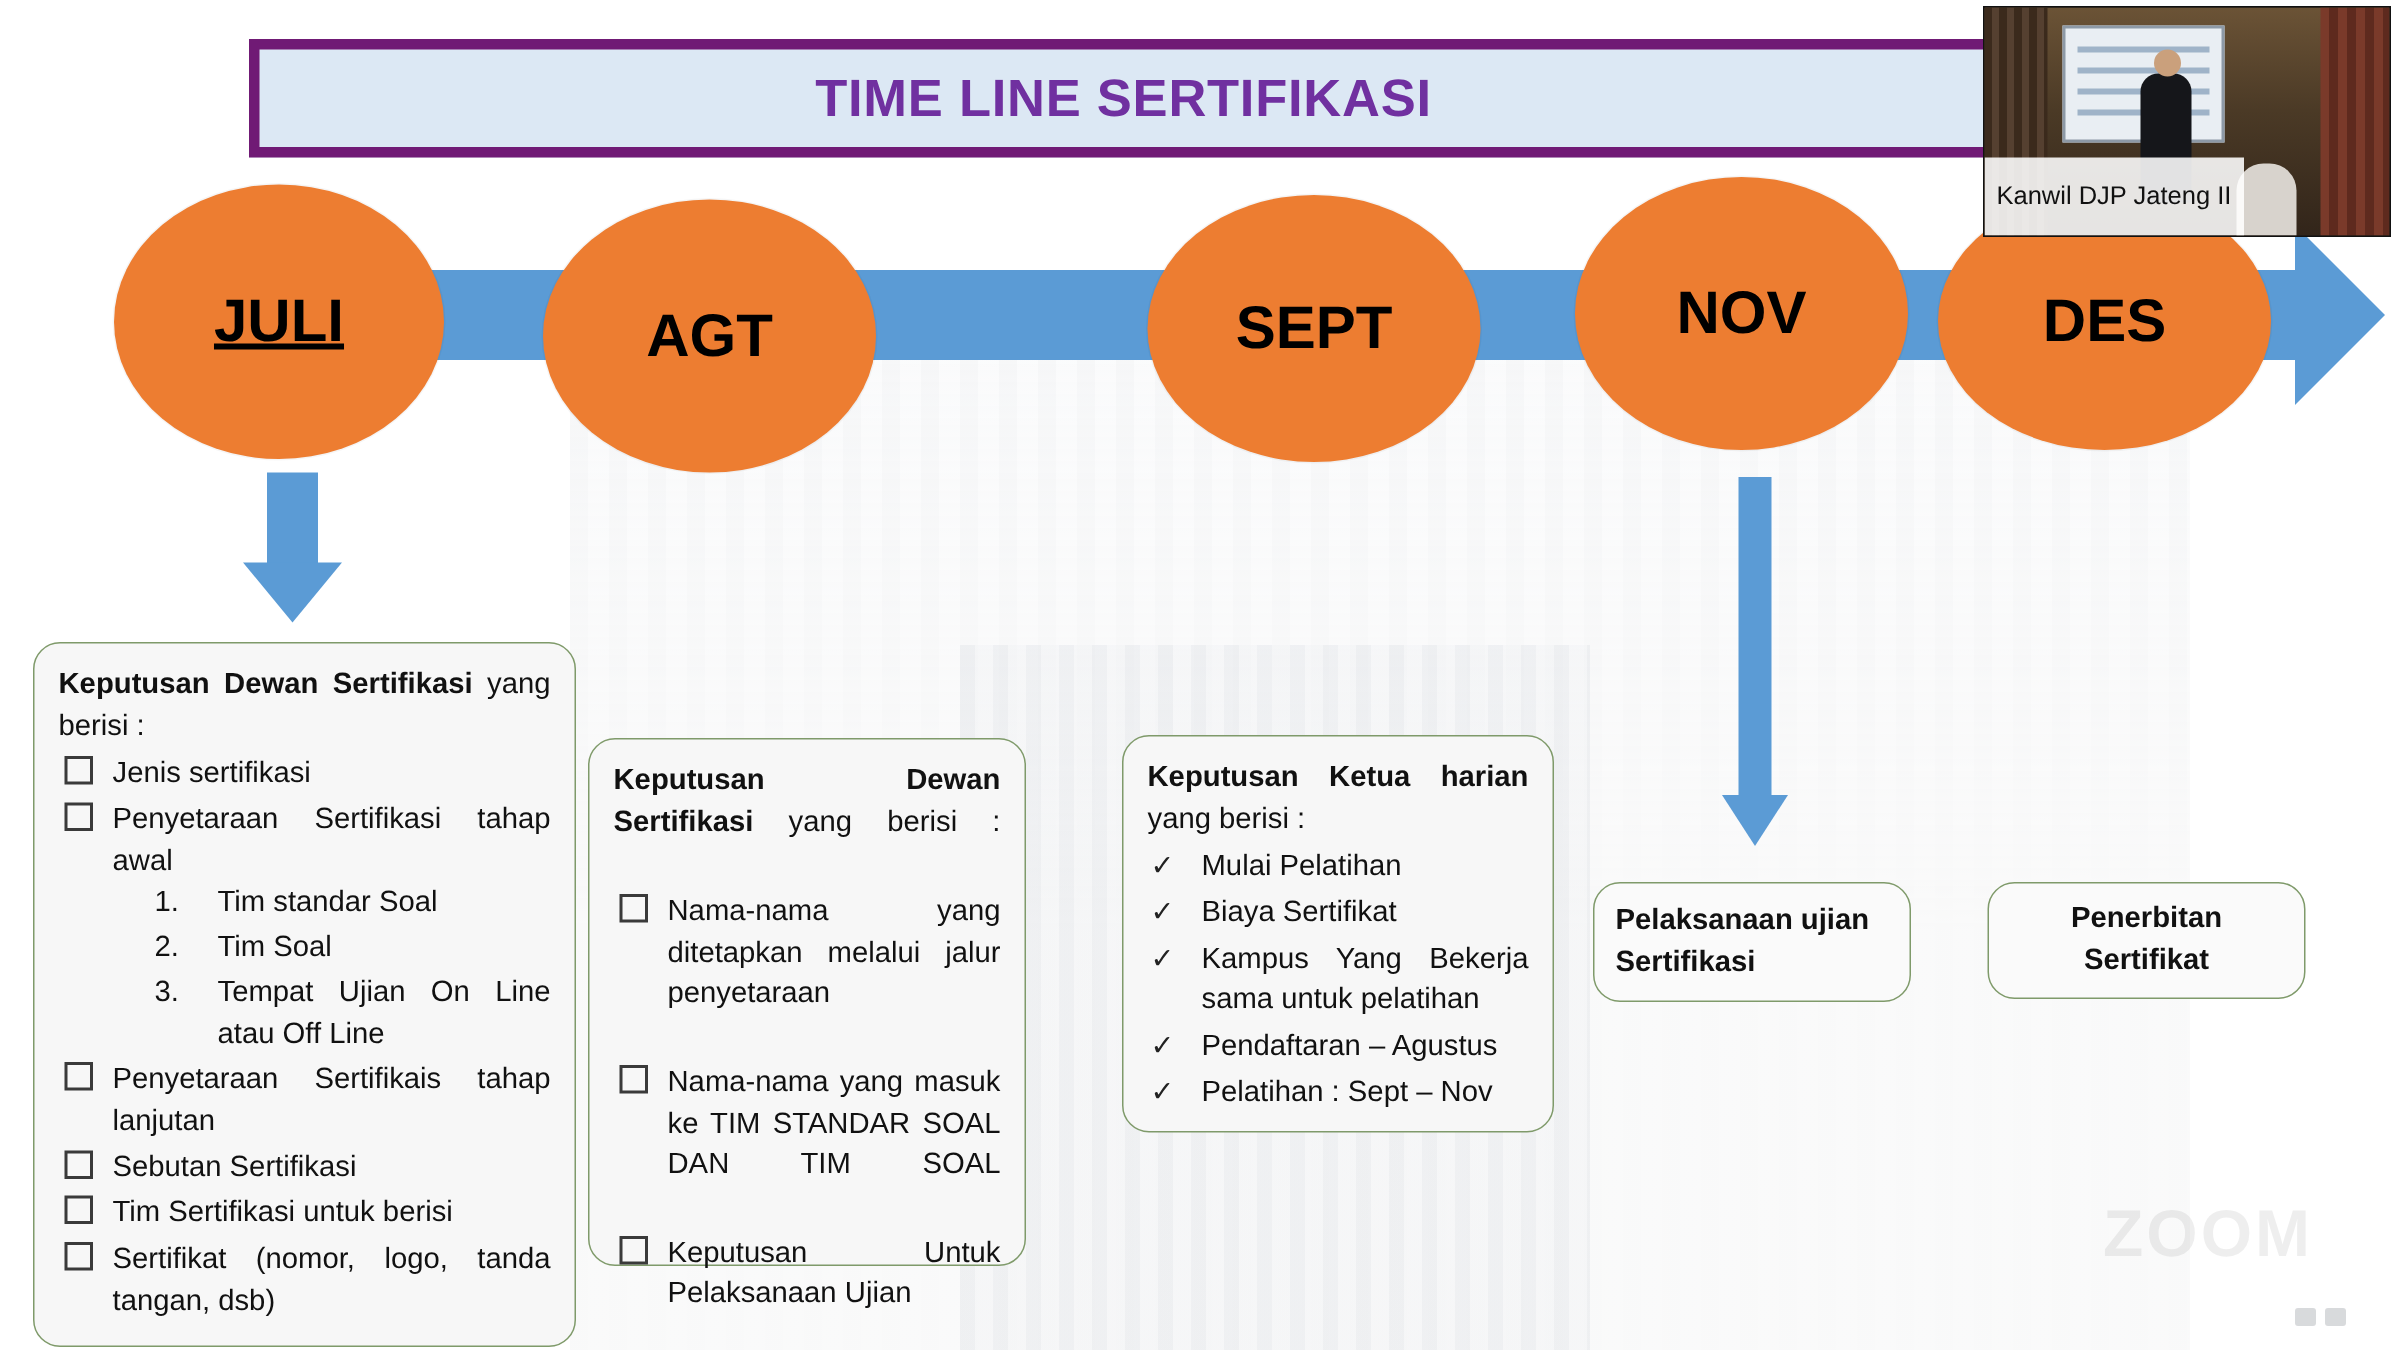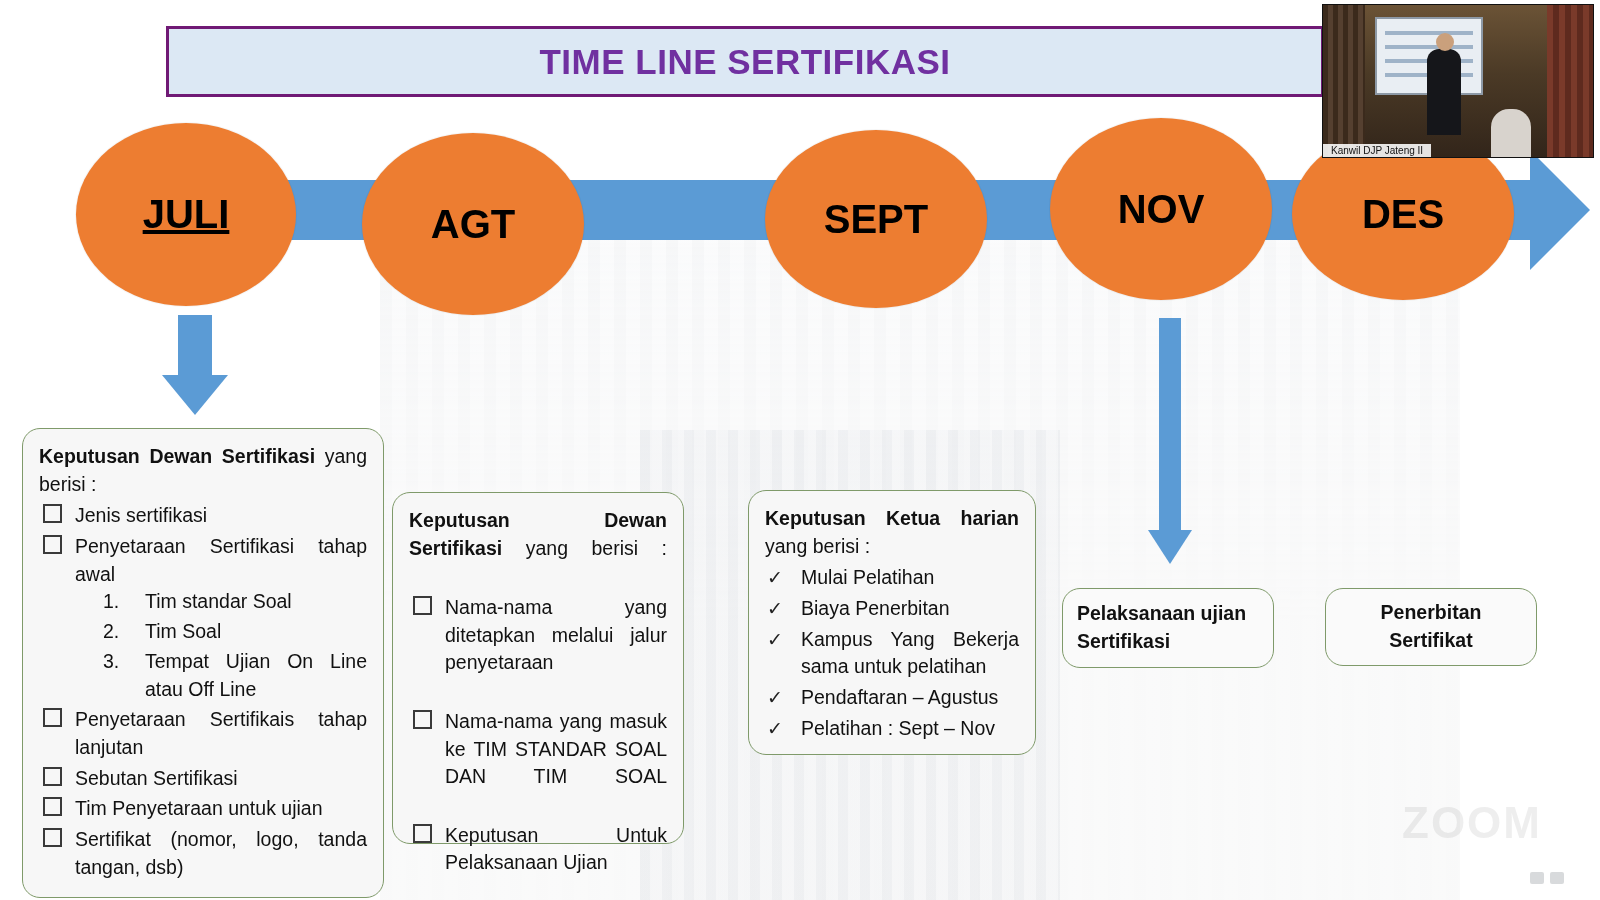--- a/index.html
+++ b/index.html
@@ -45,21 +45,21 @@
     opacity: .6;
     pointer-events: none;
   }
 
   
   .title-bar {
     position: absolute;
     left: 166px; top: 26px;
     width: 1152px; height: 65px;
     background: #dce8f4;
-    border: 3px solid #701a75;
+    border: 7px solid #701a75;
     display: flex;
     align-items: center;
     justify-content: center;
   }
   .title-bar .title-text {
     font-size: 35px;
     font-weight: bold;
     color: #7030a0;
     letter-spacing: .5px;
     white-space: nowrap;
@@ -236,24 +236,24 @@
   .webcam .curtain-l {
     position: absolute;
     left: 0; top: 0; bottom: 0;
     width: 42px;
     background: repeating-linear-gradient(90deg,#3b2a1c 0 5px,#554030 5px 10px);
   }
   .webcam .namebar {
     position: absolute;
     left: 0; bottom: 0;
     max-width: 100%;
-    padding: 1px 8px;
+    padding: 16px 8px;
     background: rgba(255,255,255,.88);
     color: #111;
-    font-size: 10px;
+    font-size: 17px;
     white-space: nowrap;
   }
 
   
   .wm {
     position: absolute;
     right: 58px; bottom: 52px;
     font-size: 44px;
     font-weight: bold;
     color: rgba(120,120,120,.13);
@@ -325,21 +325,21 @@
         <span class="mk sq"></span>
         <span>Penyetaraan Sertifikasi tahap awal</span>
         <ol class="subitems">
           <li><span class="num">1.</span><span>Tim standar Soal</span></li>
           <li><span class="num">2.</span><span>Tim Soal</span></li>
           <li><span class="num">3.</span><span>Tempat Ujian On Line atau Off Line</span></li>
         </ol>
       </li>
       <li><span class="mk sq"></span><span>Penyetaraan Sertifikais tahap lanjutan</span></li>
       <li><span class="mk sq"></span><span>Sebutan Sertifikasi</span></li>
-      <li><span class="mk sq"></span><span>Tim  Penyetaraan untuk ujian</span></li>
+      <li><span class="mk sq"></span><span>Tim  Sertifikasi untuk berisi</span></li>
       <li><span class="mk sq"></span><span>Sertifikat (nomor, logo, tanda tangan, dsb)</span></li>
     </ul>
   </div>
 
   <div class="card" style="left:392px; top:492px; width:292px; height:352px;">
     <p class="lead justify-spread">
       <b>Keputusan Dewan Sertifikasi</b><span> yang berisi :</span>
     </p>
     <ul class="items">
       <li class="justify-spread"><span class="mk sq"></span><span>Nama-nama yang ditetapkan melalui jalur penyetaraan</span></li>
@@ -347,21 +347,21 @@
       <li><span class="mk sq"></span><span>Keputusan Untuk Pelaksanaan Ujian</span></li>
     </ul>
   </div>
 
   <div class="card" style="left:748px; top:490px; width:288px; height:265px;">
     <p class="lead">
       <b>Keputusan Ketua harian</b><span> yang berisi :</span>
     </p>
     <ul class="items">
       <li><span class="mk">✓</span><span>Mulai Pelatihan</span></li>
-      <li><span class="mk">✓</span><span>Biaya Penerbitan</span></li>
+      <li><span class="mk">✓</span><span>Biaya Sertifikat</span></li>
       <li><span class="mk">✓</span><span>Kampus Yang Bekerja sama untuk pelatihan</span></li>
       <li><span class="mk">✓</span><span>Pendaftaran – Agustus</span></li>
       <li><span class="mk">✓</span><span>Pelatihan : Sept – Nov</span></li>
     </ul>
   </div>
 
   <div class="card small" style="left:1062px; top:588px; width:212px; height:80px; text-align:left; justify-content:flex-start;">
     <span>Pelaksanaan ujian Sertifikasi</span>
   </div>
 

